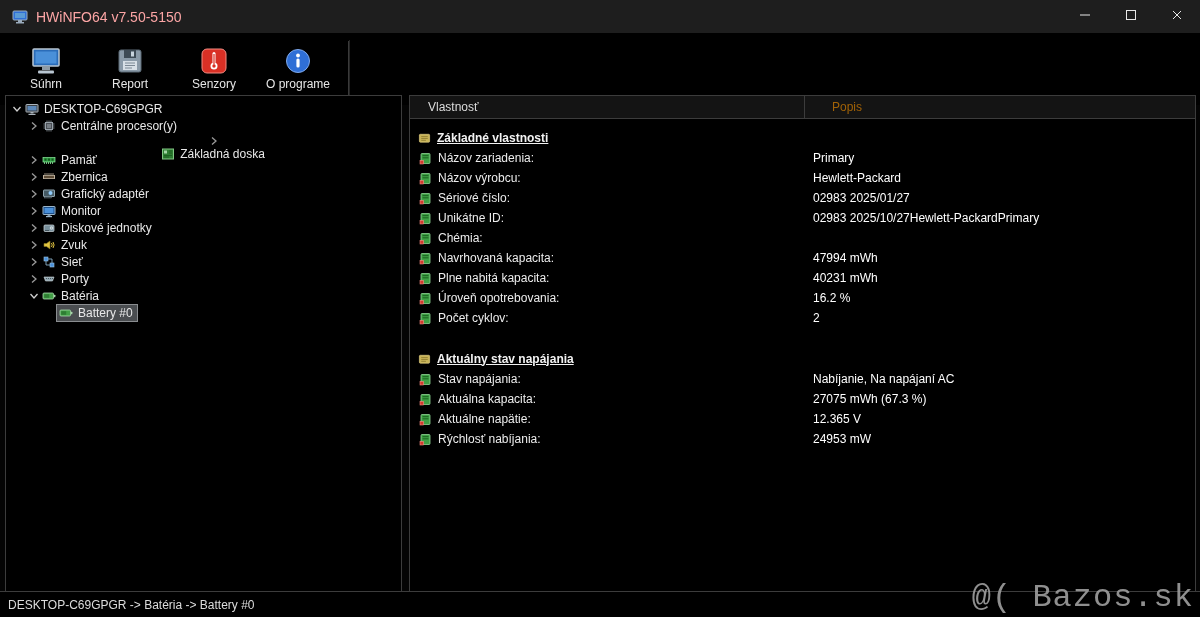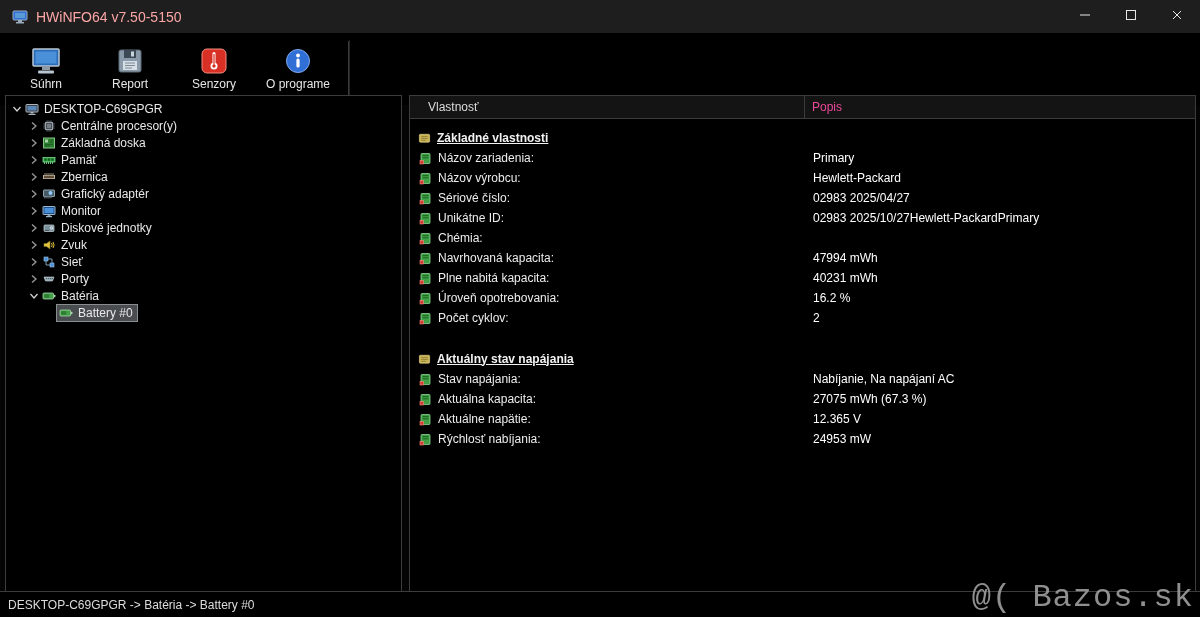--- a/index.html
+++ b/index.html
@@ -19,21 +19,21 @@
   .tb-btn{width:84px;height:56px;display:flex;flex-direction:column;align-items:center;justify-content:center;gap:2px;background:none;border:none;color:inherit;font:inherit;}
   .tb-icon{display:inline-flex;height:28px;align-items:center;}
   .tb-label{font-size:12px;color:#e6e6e6;}
   .tb-sep{width:1px;height:56px;background:#3a3a3a;margin-left:8px;}
   
   .main{position:absolute;top:95px;left:5px;right:4px;bottom:19px;display:flex;gap:7px;}
   .tree-panel{width:397px;flex:0 0 397px;border:1px solid #3c3c3c;background:#000;box-sizing:border-box;padding-top:4px;overflow:hidden;}
   .details-panel{flex:1;border:1px solid #3c3c3c;background:#000;box-sizing:border-box;display:flex;flex-direction:column;overflow:hidden;}
   .details-header{flex:0 0 22px;height:22px;display:flex;align-items:center;border-bottom:1px solid #3c3c3c;background:#141414;}
   .hdr-c1{width:395px;flex:0 0 395px;box-sizing:border-box;padding-left:18px;border-right:1px solid #3c3c3c;height:100%;display:flex;align-items:center;color:#dcdcdc;}
-  .hdr-c2{padding-left:7px;color:#ec4899;}
+  .hdr-c2{padding-left:7px;color:#a16207;margin-left:20px;}
   .details-body{padding-top:8px;}
   .sec-row{height:21px;display:flex;align-items:center;gap:6px;padding-left:8px;}
   .sec-row.gap{margin-top:20px;}
   .sec-title{font-weight:bold;text-decoration:underline;color:#f2f2f2;white-space:nowrap;}
   .det-row{height:20px;display:flex;align-items:center;}
   .cell-prop{width:395px;flex:0 0 395px;box-sizing:border-box;padding-left:9px;display:flex;align-items:center;gap:6px;color:#ececec;white-space:nowrap;}
   .cell-val{padding-left:8px;color:#fff;white-space:nowrap;}
   .picon{display:inline-flex;width:13px;height:13px;}
   
   .tree-row{height:17px;display:flex;align-items:center;white-space:nowrap;}
@@ -159,21 +159,21 @@
           <span class="ticon">
             <svg width="14" height="14" viewBox="0 0 14 14">
               <rect x="3.5" y="3.5" width="7" height="7" fill="#4a4f55" stroke="#98a2aa"></rect>
               <rect x="5" y="5" width="4" height="4" fill="#767d84"></rect>
               <path d="M5 1.5v2M7 1.5v2M9 1.5v2M5 10.5v2M7 10.5v2M9 10.5v2M1.5 5h2M1.5 7h2M1.5 9h2M10.5 5h2M10.5 7h2M10.5 9h2" stroke="#98a2aa" stroke-width="0.8"></path>
             </svg>
           </span>
           <span class="tlabel">Centrálne procesor(y)</span>
         </span>
       </div>
-      <div class="tree-row" style="padding-left: 21px;">
+      <div class="tree-row" style="padding-left: 21px; flex-direction: column;">
         <span class="chev">
           <svg width="10" height="10" viewBox="0 0 10 10">
             <path d="M3 1.5L7 5L3 8.5" fill="none" stroke="#9a9a9a" stroke-width="1.3"></path>
           </svg>
         </span>
         <span class="rowbox">
           <span class="ticon">
             <svg width="14" height="14" viewBox="0 0 14 14">
               <rect x="1.5" y="2" width="11" height="10" fill="#2e7d32" stroke="#81c784"></rect>
               <rect x="3" y="3.5" width="3" height="3" fill="#a5d6a7"></rect>
@@ -400,21 +400,21 @@
             <span class="picon">
               <svg width="13" height="13" viewBox="0 0 13 13">
                 <rect x="2" y="1.5" width="9" height="10" rx="1" fill="#3fa045" stroke="#8fd694" stroke-width="0.8"></rect>
                 <rect x="3.5" y="3" width="6" height="1.2" fill="#1e6b24"></rect>
                 <rect x="3.5" y="5.2" width="6" height="1.2" fill="#1e6b24"></rect>
                 <rect x="1" y="8.5" width="3.5" height="3.5" fill="#d23b2f" stroke="#f59084" stroke-width="0.6"></rect>
               </svg>
             </span>
             <span>Sériové číslo:</span>
           </div>
-          <div class="cell-val">02983 2025/04/27</div>
+          <div class="cell-val">02983 2025/01/27</div>
         </div>
         <div class="det-row">
           <div class="cell-prop">
             <span class="picon">
               <svg width="13" height="13" viewBox="0 0 13 13">
                 <rect x="2" y="1.5" width="9" height="10" rx="1" fill="#3fa045" stroke="#8fd694" stroke-width="0.8"></rect>
                 <rect x="3.5" y="3" width="6" height="1.2" fill="#1e6b24"></rect>
                 <rect x="3.5" y="5.2" width="6" height="1.2" fill="#1e6b24"></rect>
                 <rect x="1" y="8.5" width="3.5" height="3.5" fill="#d23b2f" stroke="#f59084" stroke-width="0.6"></rect>
               </svg>

